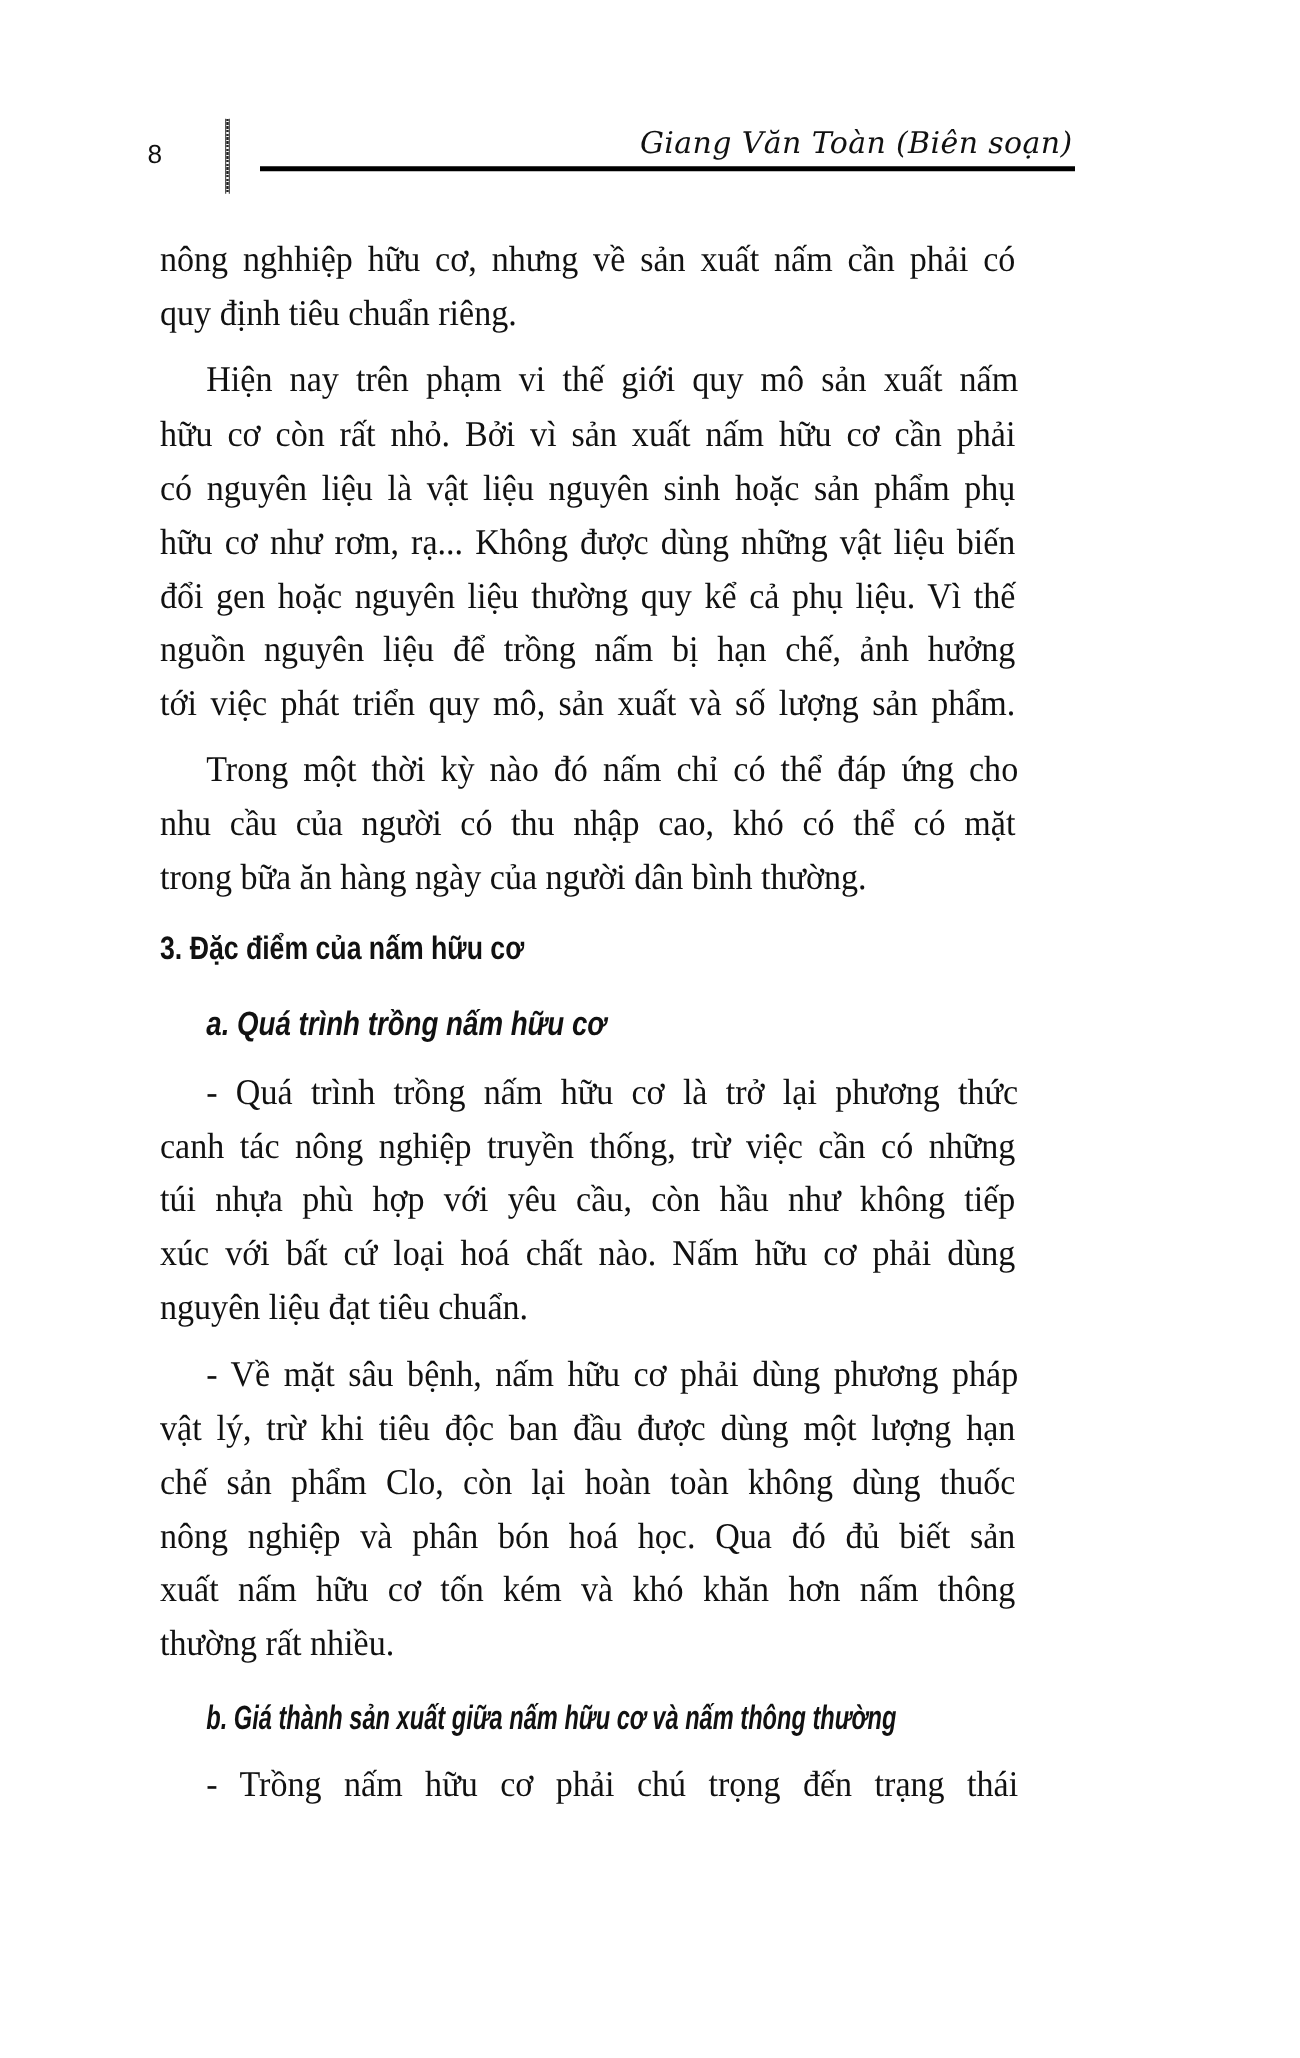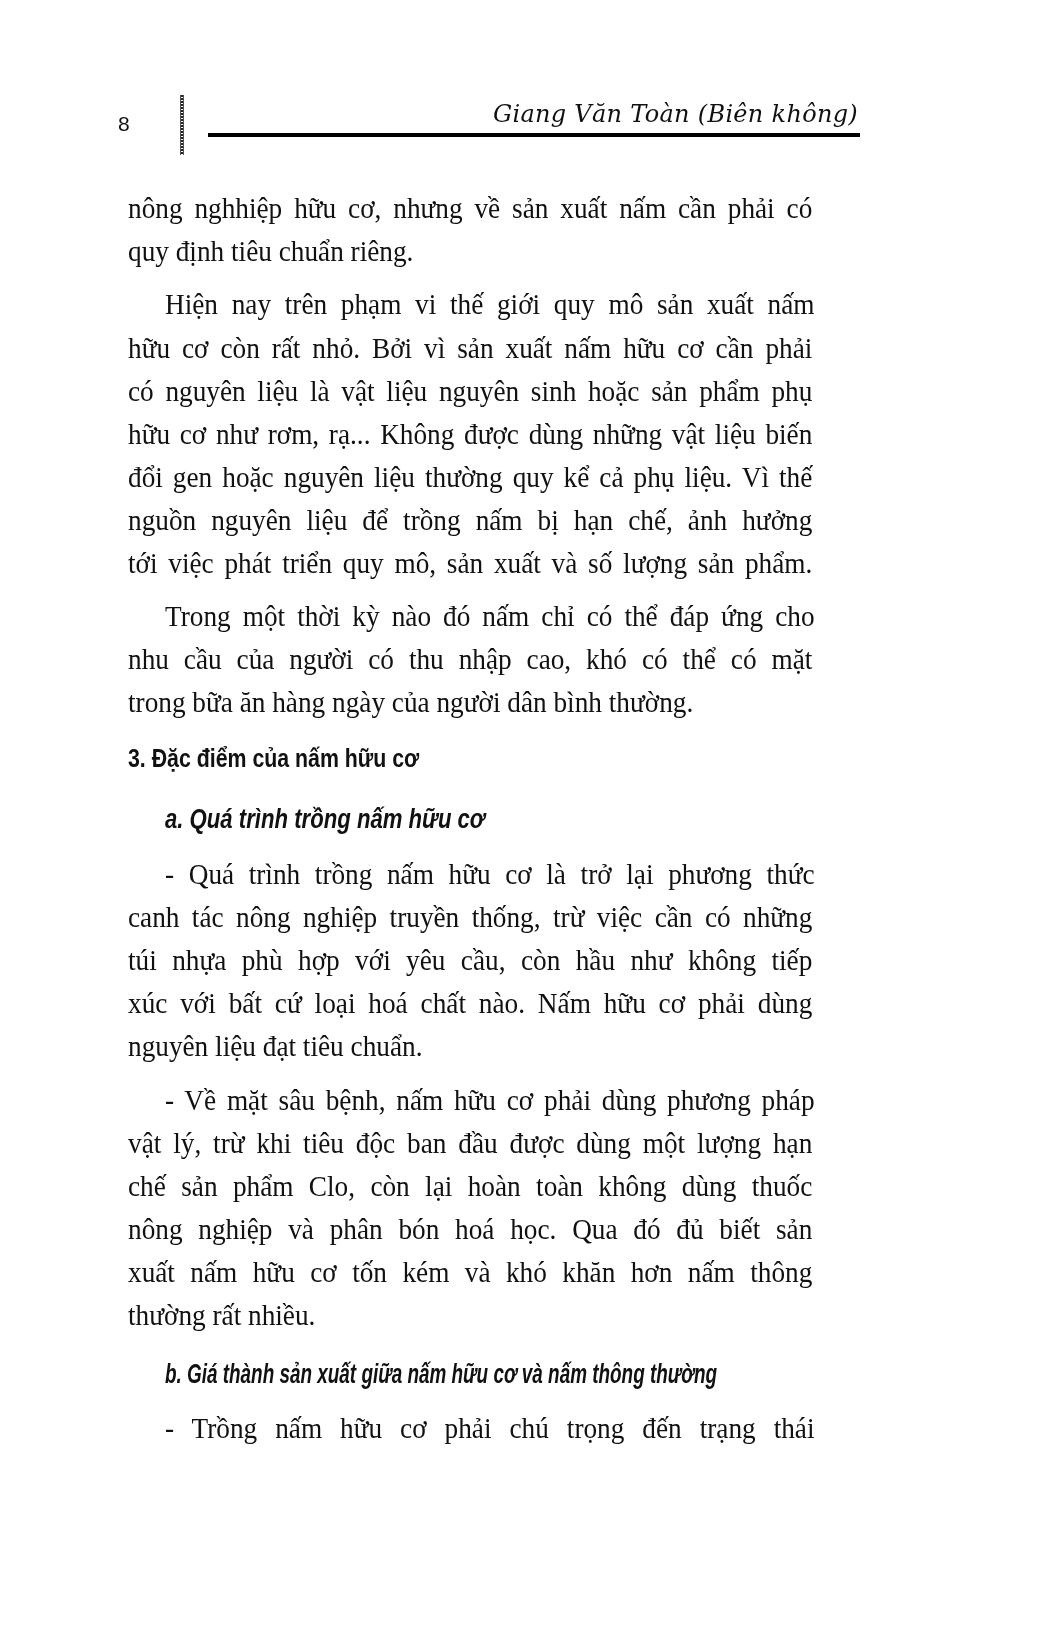--- a/index.html
+++ b/index.html
@@ -100,21 +100,21 @@
     }
     .subheading.wide {
       transform: scaleX(0.7);
     }
   </style>
 </head>
 <body>
 
 <div class="page-number">8</div>
 <div class="chain-divider"></div>
-<div class="running-head">Giang Văn Toàn (Biên không)</div>
+<div class="running-head">Giang Văn Toàn (Biên soạn)</div>
 <div class="header-rule"></div>
 
 <div>
   <div class="text-line" style="top:190px">nông nghhiệp hữu cơ, nhưng về sản xuất nấm cần phải có</div>
   <div class="text-line last" style="top:233px">quy định tiêu chuẩn riêng.</div>
 </div>
 
 <div>
   <div class="text-line indent" style="top:286px">Hiện nay trên phạm vi thế giới quy mô sản xuất nấm</div>
   <div class="text-line" style="top:330px">hữu cơ còn rất nhỏ. Bởi vì sản xuất nấm hữu cơ cần phải</div>

